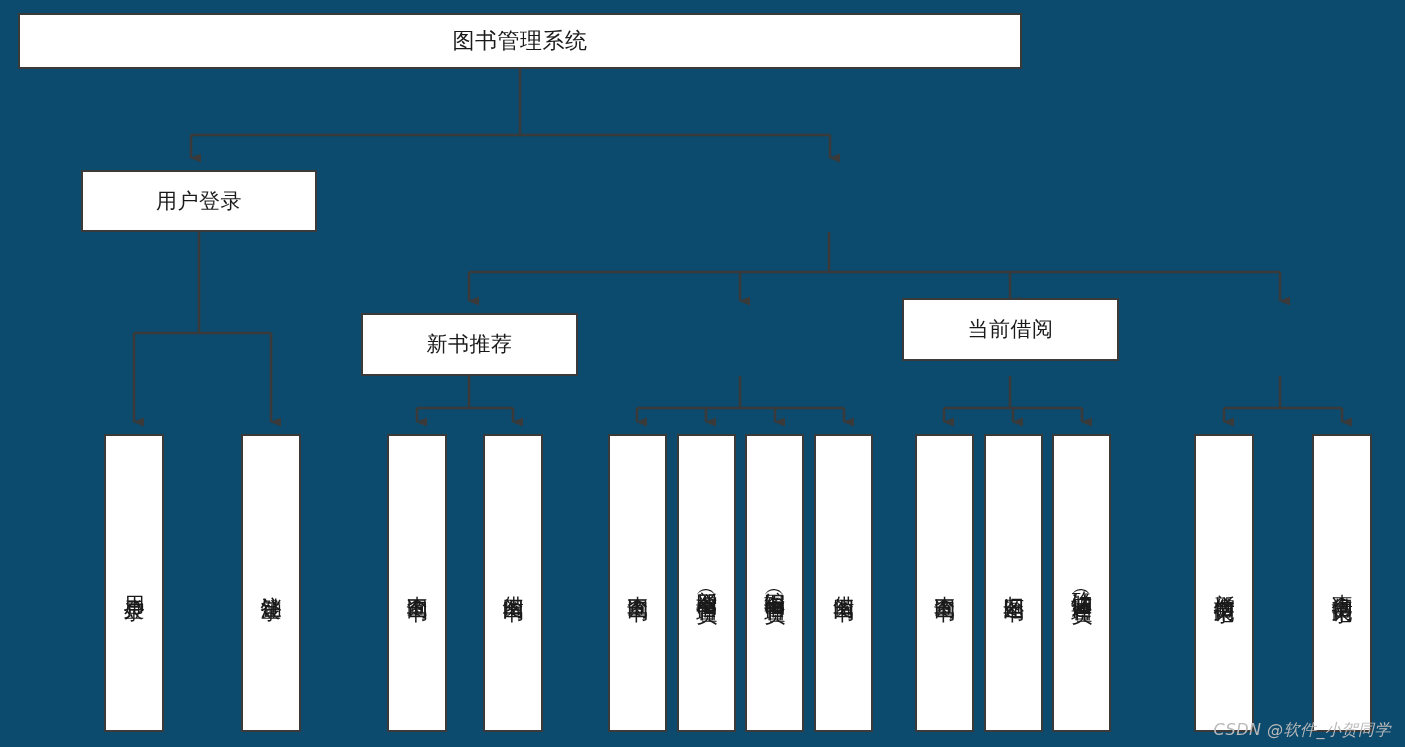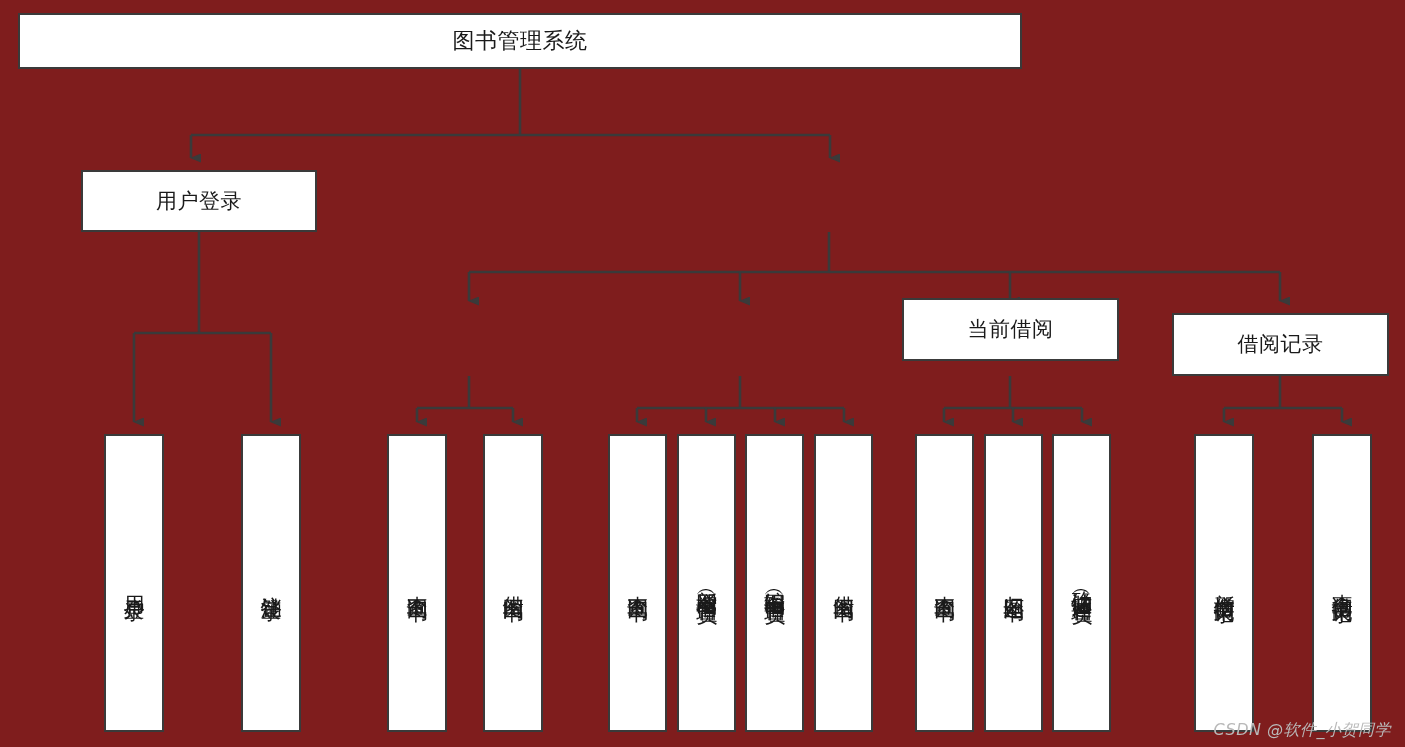--- a/index.html
+++ b/index.html
@@ -7,21 +7,21 @@
     padding: 0;
     background: #ffffff;
   }
   body {
     font-family: "DejaVu Sans", "Liberation Sans", sans-serif;
   }
   #canvas {
     position: relative;
     width: 1405px;
     height: 747px;
-    background: #7f1d1d;
+    background: #0c4a6e;
     overflow: hidden;
   }
   svg.diagram-svg {
     position: absolute;
     left: 0;
     top: 0;
     width: 1405px;
     height: 747px;
   }
   .node-box {
@@ -126,25 +126,25 @@
   </svg>
 
   <div class="node-box root-box" style="left:18px; top:13px; width:1004px; height:56px;">
     <span class="node-label">图书管理系统</span>
   </div>
 
   <div class="node-box" style="left:81px; top:170px; width:236px; height:62px;">
     <span class="node-label">用户登录</span>
   </div>
 
+  <div class="node-box" style="left:361px; top:313px; width:217px; height:63px;">
+    <span class="node-label">新书推荐</span>
+  </div>
   <div class="node-box" style="left:902px; top:298px; width:217px; height:63px;">
     <span class="node-label">当前借阅</span>
-  </div>
-  <div class="node-box" style="left:1172px; top:313px; width:217px; height:63px;">
-    <span class="node-label">借阅记录</span>
   </div>
 
   <div class="node-box leaf-box" style="left:104px; top:434px; width:60px; height:298px;">
     <span class="node-label">用户登录</span>
   </div>
   <div class="node-box leaf-box" style="left:241px; top:434px; width:60px; height:298px;">
     <span class="node-label">注销登录</span>
   </div>
   <div class="node-box leaf-box" style="left:387px; top:434px; width:60px; height:298px;">
     <span class="node-label">查询图书</span>

